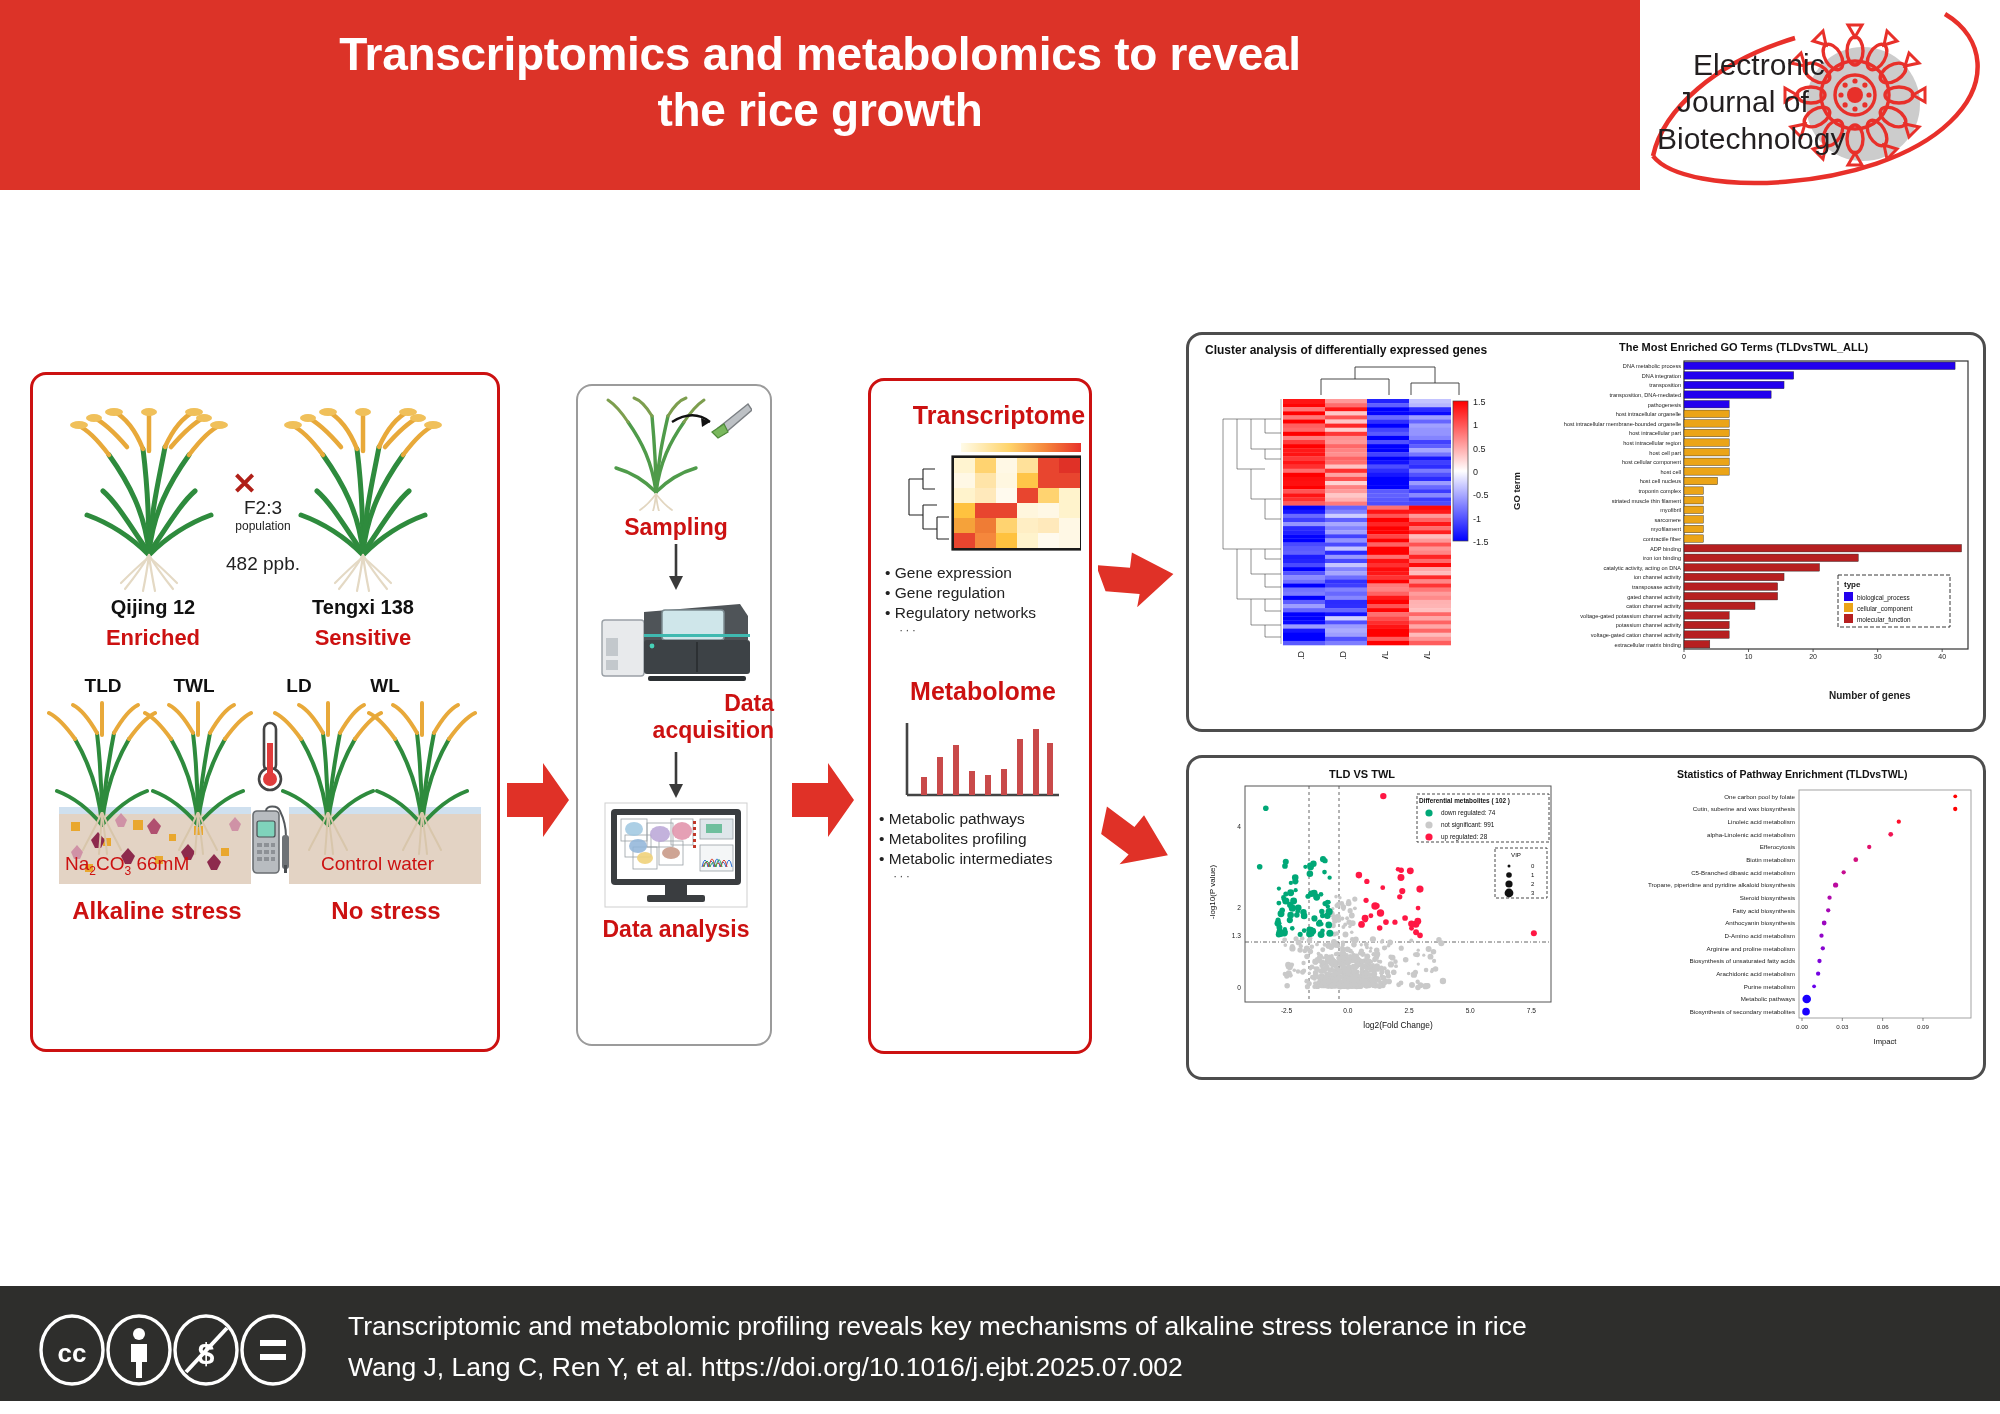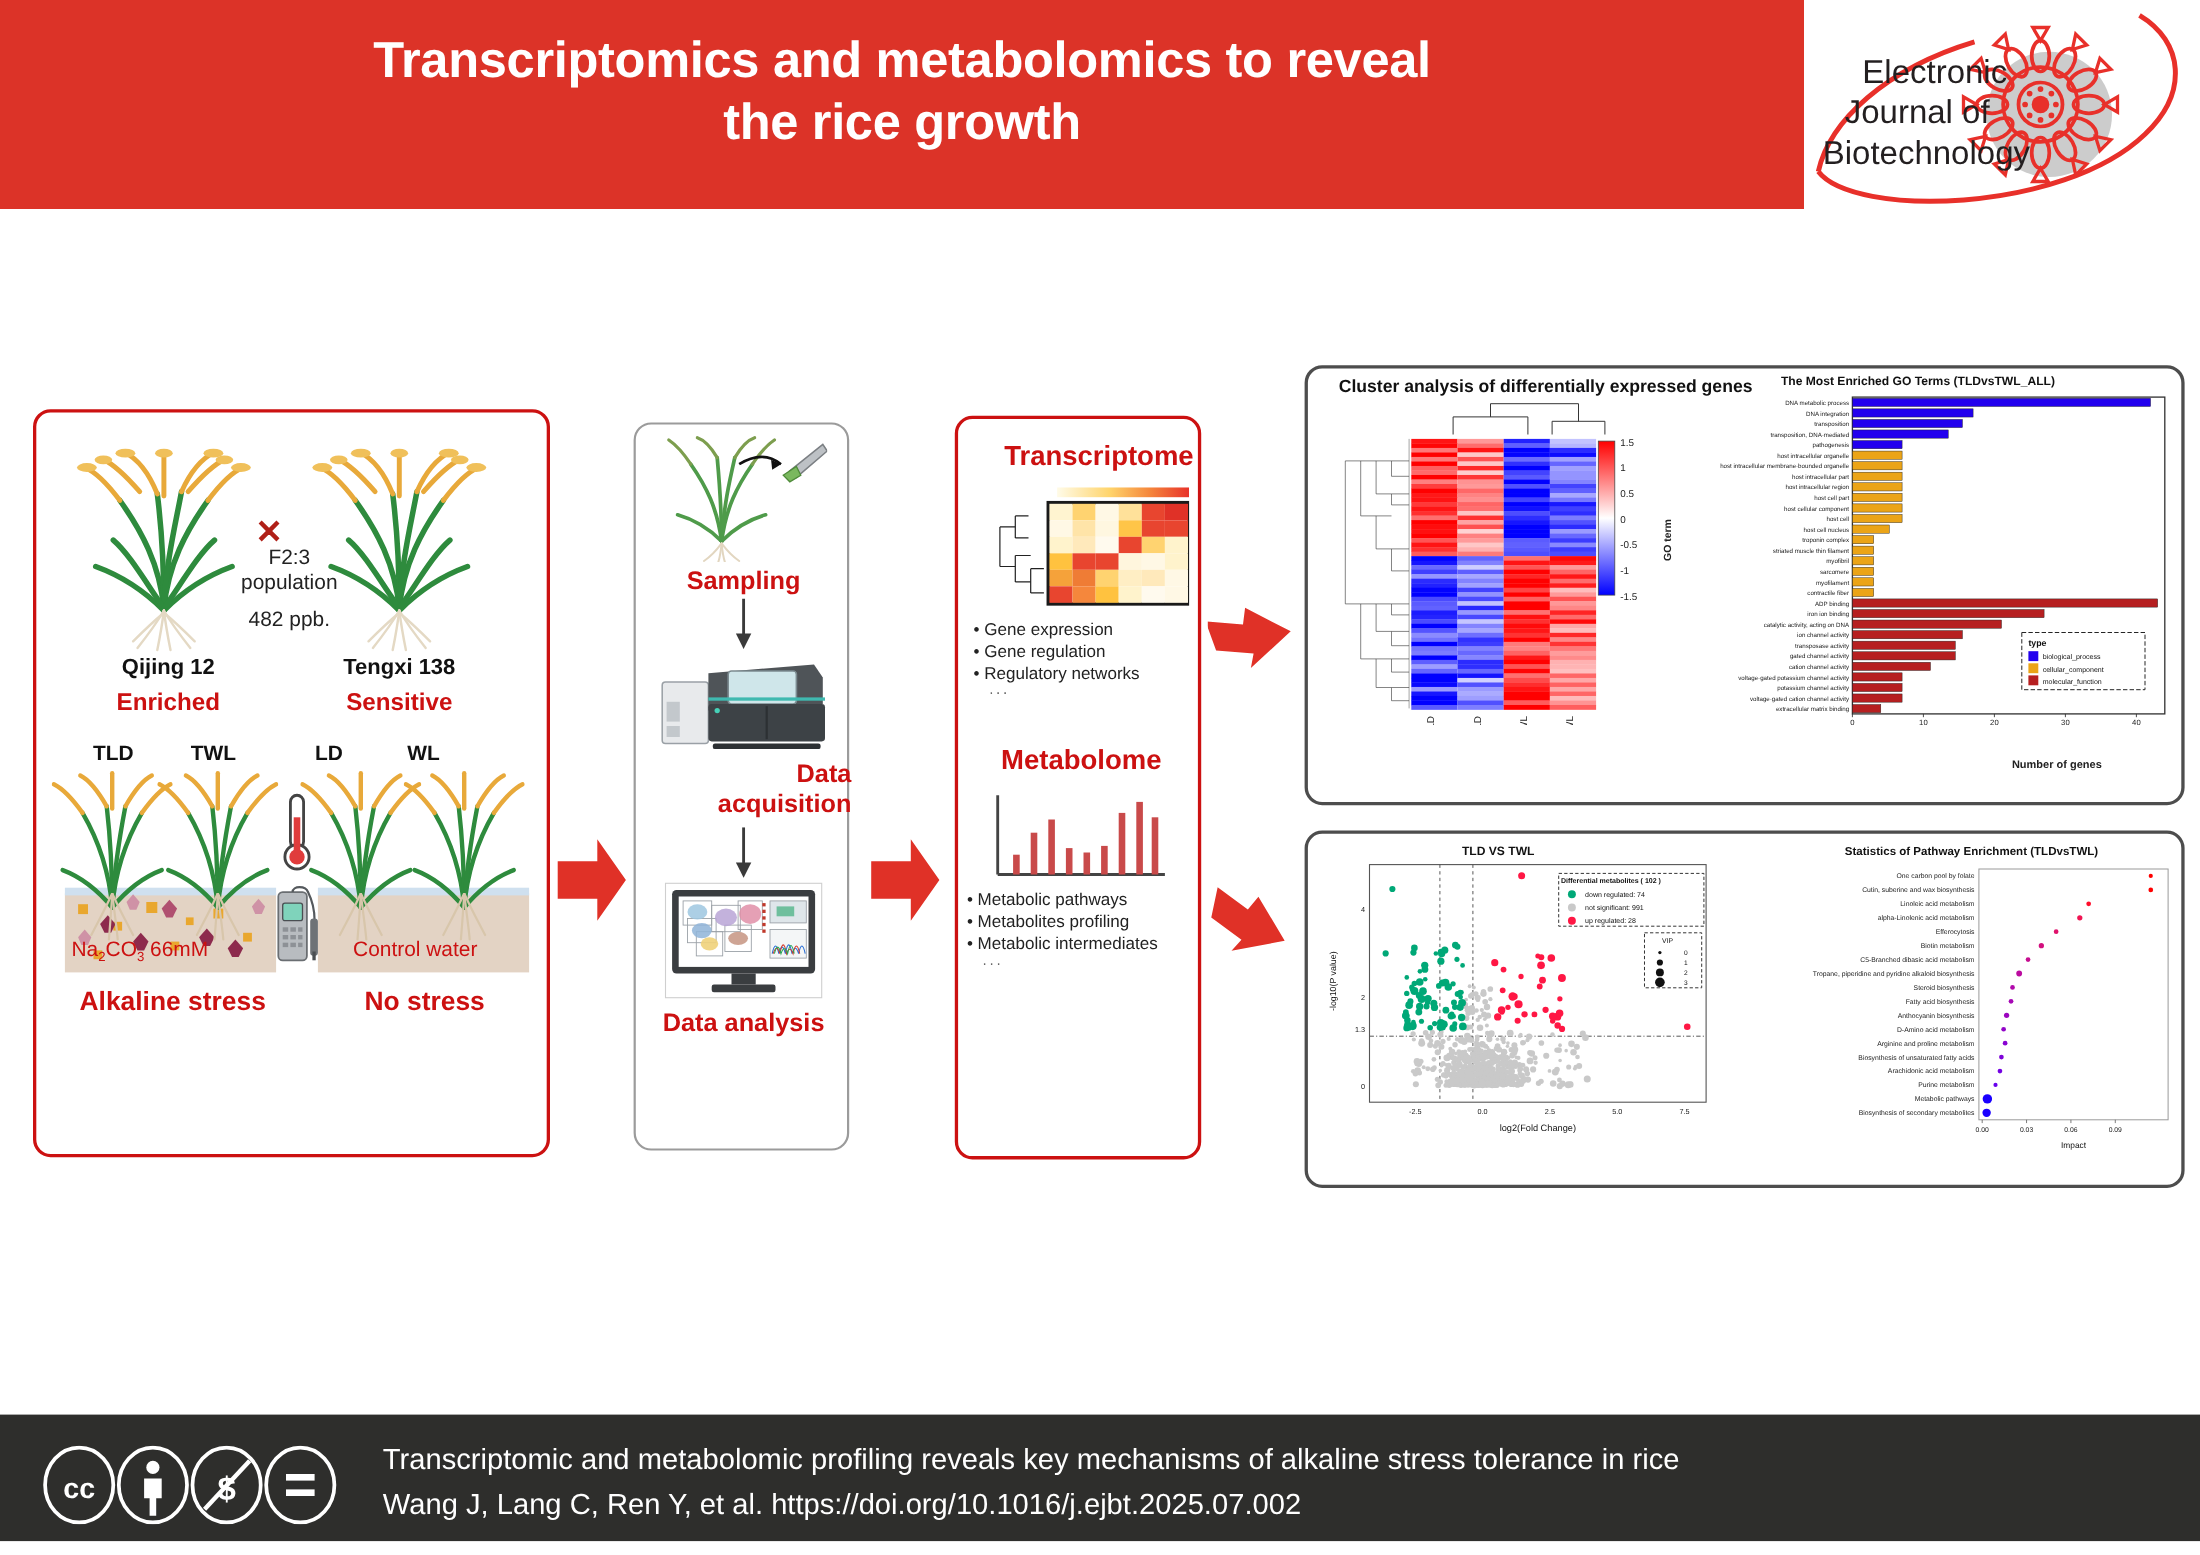--- a/index.html
+++ b/index.html
@@ -227,21 +227,21 @@
         <path d="M80 152 C 88 166 96 176 104 186"></path>
         <path d="M80 152 C 78 168 76 178 74 188"></path>
         <path d="M80 152 C 82 168 84 178 86 188"></path>
         <path d="M80 154 C 68 164 60 172 52 180"></path>
         <path d="M80 154 C 92 164 100 172 108 180"></path>
       </g>
     </svg>
 
     <div class="cross-x" style="left:199px;top:91px;">✕</div>
     <div class="label-plain" style="left:190px;top:122px;font-size:19px;text-align:center;width:80px;">F2:3</div>
-    <div class="label-plain" style="left:175px;top:144px;font-size:19px;text-align:center;width:110px;">population</div>
+    <div class="label-plain" style="left:175px;top:144px;font-size:12px;text-align:center;width:110px;">population</div>
     <div class="label-plain" style="left:178px;top:178px;font-size:19px;text-align:center;width:104px;">482 ppb.</div>
 
     <div class="label-blk" style="left:50px;top:221px;font-size:20px;width:140px;text-align:center;">Qijing 12</div>
     <div class="label-red" style="left:50px;top:250px;font-size:22px;width:140px;text-align:center;">Enriched</div>
     <div class="label-blk" style="left:255px;top:221px;font-size:20px;width:150px;text-align:center;">Tengxi 138</div>
     <div class="label-red" style="left:255px;top:250px;font-size:22px;width:150px;text-align:center;">Sensitive</div>
 
     <div class="label-blk" style="left:40px;top:300px;font-size:19px;width:60px;text-align:center;">TLD</div>
     <div class="label-blk" style="left:130px;top:300px;font-size:19px;width:62px;text-align:center;">TWL</div>
     <div class="label-blk" style="left:240px;top:300px;font-size:19px;width:52px;text-align:center;">LD</div>
@@ -603,21 +603,21 @@
 
   <svg class="bigarrow" style="left:1098px;top:348px;" width="78" height="72" viewBox="0 0 78 72">
     <path d="M4 44 L36 56 L30 68 L74 46 L40 14 L34 28 L2 16 Z" fill="#e03127" transform="rotate(-16 39 36)"></path>
   </svg>
   <svg class="bigarrow" style="left:1098px;top:610px;" width="78" height="72" viewBox="0 0 78 72">
     <path d="M4 44 L36 56 L30 68 L74 46 L40 14 L34 28 L2 16 Z" fill="#e03127" transform="rotate(16 39 36)"></path>
   </svg>
 
   <div class="panel panel-grey-dark" id="panel-fig-top">
 
-    <div class="fig-title" style="left:28px;top:8px;font-size:16px;">Cluster analysis of differentially expressed genes</div>
+    <div class="fig-title" style="left:16px;top:8px;font-size:12px;">Cluster analysis of differentially expressed genes</div>
     <svg style="position:absolute;left:14px;top:24px;" width="330" height="300" viewBox="0 0 330 300">
 
       <g stroke="#333" stroke-width="0.9" fill="none">
         <path d="M118 36 L118 20 L186 20 L186 36"></path>
         <path d="M152 20 L152 8 L232 8 L232 24"></path>
         <path d="M208 36 L208 24 L256 24 L256 36"></path>
       </g>
 
       <g stroke="#333" stroke-width="0.55" fill="none" id="leftdend">
         <path d="M20 60 L20 190 L34 190 M20 60 L34 60"></path>

